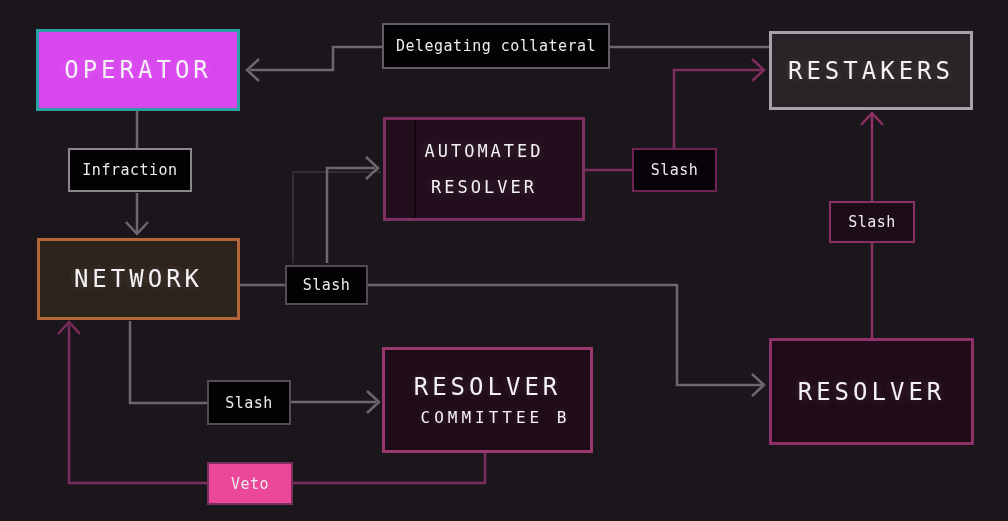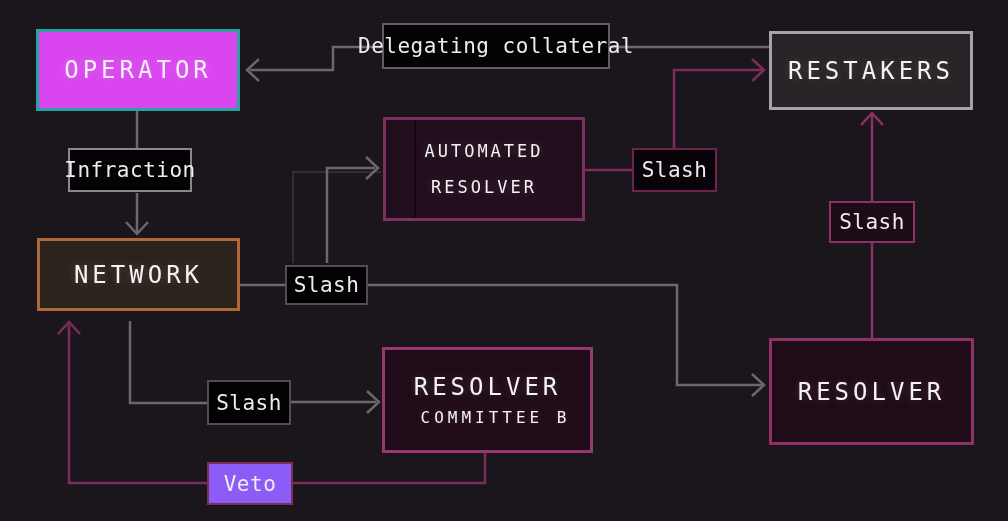--- a/index.html
+++ b/index.html
@@ -26,42 +26,42 @@
     text-shadow:0 0 8px rgba(255,255,255,0.18);
     white-space:nowrap;
   }
   .node-subtitle{
     font-size:16px;letter-spacing:4px;margin-top:7px;
     text-shadow:0 0 6px rgba(255,255,255,0.15);
     white-space:nowrap;
     margin-left:16px;
   }
   .operator{left:36px;top:29px;width:204px;height:82px;border:3px solid #2da0a3;background:#d946ef;}
-  .network{left:37px;top:238px;width:203px;height:73px;border:3px solid #b2673a;background:#2d231d;}
+  .network{left:37px;top:238px;width:203px;height:82px;border:3px solid #b2673a;background:#2d231d;}
   .restakers{left:769px;top:31px;width:204px;height:79px;border:3px solid #a6a2a7;background:#272327;}
   .automated{left:383px;top:117px;width:202px;height:104px;border:3px solid #7e2f62;background:#220e1d;}
   .committee-a{left:769px;top:338px;width:205px;height:107px;border:3px solid #903069;background:#200b19;}
   .committee-b{left:382px;top:347px;width:211px;height:106px;border:3px solid #97386f;background:#200b19;}
   .inner-seam{
     position:absolute;left:28px;top:0;width:2px;height:100%;
     background:rgba(0,0,0,0.45);
   }
   .edge-label{
     position:absolute;z-index:2;box-sizing:border-box;
     display:flex;align-items:center;justify-content:center;
-    font-size:21px;letter-spacing:0.5px;color:#eeecee;
+    font-size:15px;letter-spacing:0.5px;color:#eeecee;
     background:#040204;white-space:nowrap;
   }
   .infraction{left:68px;top:148px;width:124px;height:44px;border:2px solid #8b888c;}
   .delegating{left:382px;top:23px;width:228px;height:46px;border:2px solid #615d65;}
   .slash-network{left:285px;top:265px;width:83px;height:40px;border:2px solid #514d53;background:#030103;}
   .slash-automated{left:632px;top:148px;width:85px;height:44px;border:2px solid #6e2450;background:#070308;}
   .slash-restakers{left:829px;top:201px;width:86px;height:42px;border:2px solid #8c3166;background:#1c0c17;}
   .slash-committee-b{left:207px;top:380px;width:84px;height:45px;border:2px solid #514d53;background:#030103;}
-  .veto{left:207px;top:462px;width:86px;height:43px;border:2px solid #7c2f5c;background:#8b5cf6;}
+  .veto{left:207px;top:462px;width:86px;height:43px;border:2px solid #7c2f5c;background:#ec4899;}
 </style>
 </head>
 <body>
 
 <div class="canvas">
 
   <svg class="edges" width="1008" height="521" viewBox="0 0 1008 521">
 
     <g stroke="#312d31" stroke-width="2" fill="none">
       <path d="M293 263 V172 H381"></path>

